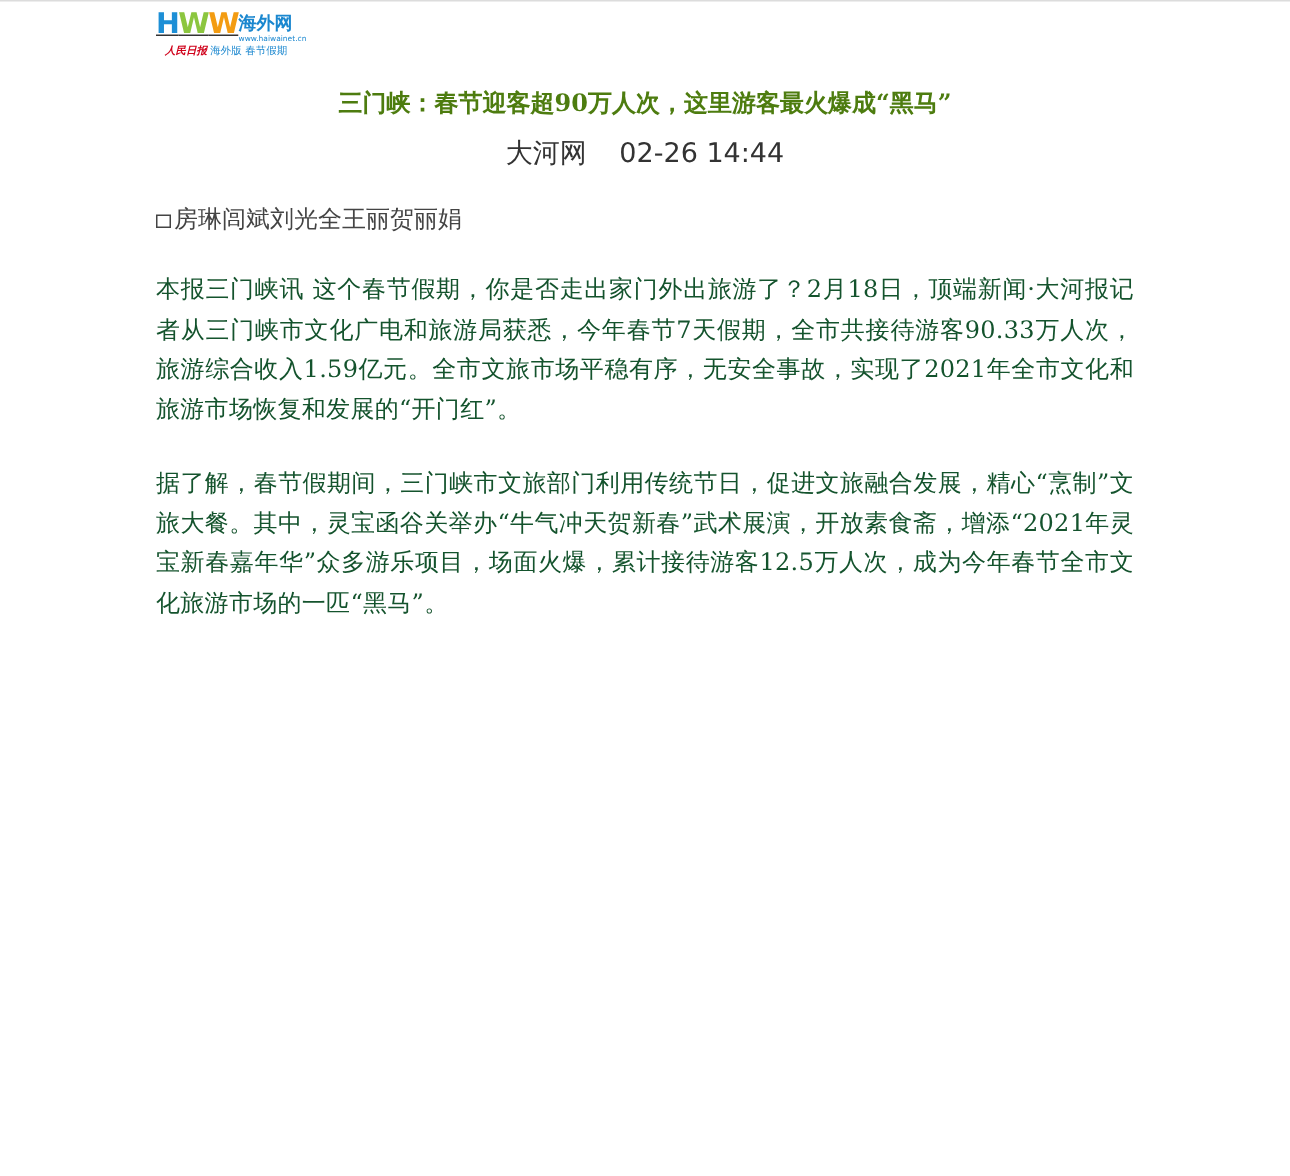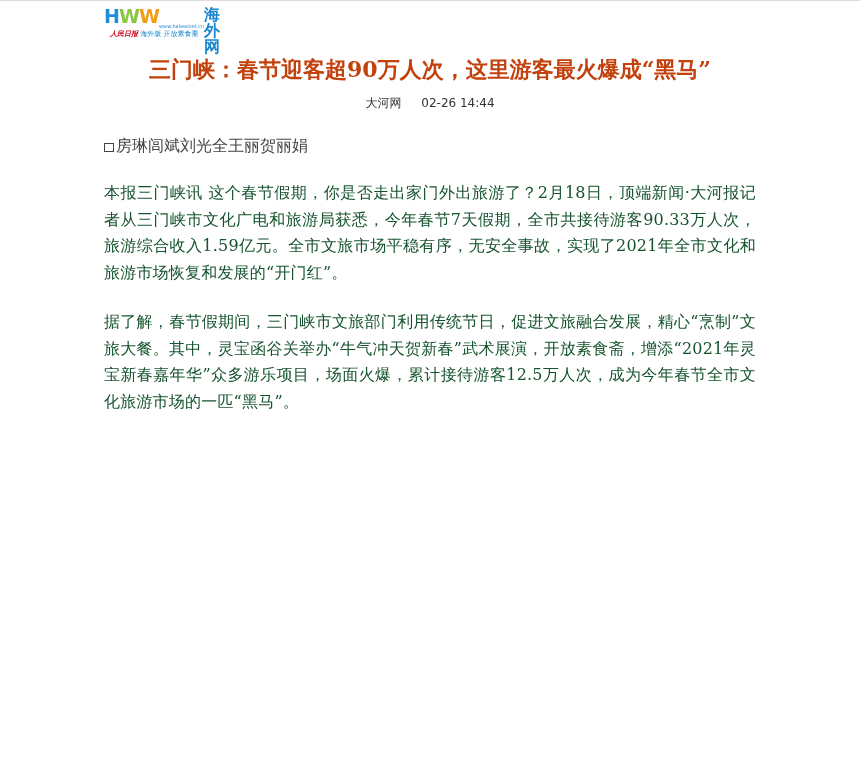--- a/index.html
+++ b/index.html
@@ -32,33 +32,33 @@
       display: block;
     }
     .logo-hww {
       position: absolute;
       left: 0; top: 0;
       font-family: "DejaVu Sans", "Liberation Sans", sans-serif;
       font-weight: bold;
       font-size: 19px;
       letter-spacing: -1px;
       line-height: 20px;
+      text-decoration: underline;
     }
     .logo-hww .h { color: #1d8fd6; }
     .logo-hww .w1 { color: #8cc63f; }
     .logo-hww .w2 { color: #f39c12; }
     .logo-cn {
       position: absolute;
       left: 55px; top: 1px;
       font-family: "DejaVu Serif", "Liberation Serif", serif;
       font-weight: bold;
-      font-size: 16px;
+      font-size: 12px;
       color: #1a87cf;
       line-height: 16px;
-      margin-left: 45px;
     }
     .logo-url {
       position: absolute;
       left: 55px; top: 17px;
       font-family: "DejaVu Sans", "Liberation Sans", sans-serif;
       font-size: 5px;
       color: #1a87cf;
       line-height: 6px;
     }
     .logo-sub {
@@ -73,33 +73,33 @@
     .logo-sub .rest { color: #1a87cf; }
 
     .title {
       position: absolute;
       left: 100px;
       top: 54px;
       width: 660px;
       text-align: center;
       font-family: "DejaVu Serif", "Liberation Serif", serif;
       font-weight: bold;
-      font-size: 22px;
+      font-size: 16px;
       line-height: 30px;
-      color: #c2410c;
+      color: #4d7c0f;
       margin: 0;
     }
     .meta {
       position: absolute;
       left: 100px;
       top: 95px;
       width: 660px;
       text-align: center;
       font-family: "DejaVu Sans", "Liberation Sans", sans-serif;
-      font-size: 12px;
+      font-size: 18px;
       color: #333333;
       line-height: 16px;
     }
     .meta .source { margin-right: 16px; }
 
     .article {
       position: absolute;
       left: 104px;
       top: 136px;
       width: 652px;
@@ -131,21 +131,21 @@
   </style>
 </head>
 <body>
 
 <div class="top-rule"></div>
 
 <a class="logo">
   <span class="logo-hww"><span class="h">H</span><span class="w1">W</span><span class="w2">W</span></span>
   <span class="logo-cn">海外网</span>
   <span class="logo-url">www.haiwainet.cn</span>
-  <span class="logo-sub"><span class="rmrb">人民日报</span> <span class="rest">海外版 开放素食斋</span></span>
+  <span class="logo-sub"><span class="rmrb">人民日报</span> <span class="rest">海外版 春节假期</span></span>
 </a>
 
 <h1 class="title">三门峡：春节迎客超90万人次，这里游客最火爆成“黑马”</h1>
 
 <div class="meta">
   <span class="source">大河网</span>
   <span class="datetime">02-26 14:44</span>
 </div>
 
 <div class="article">

